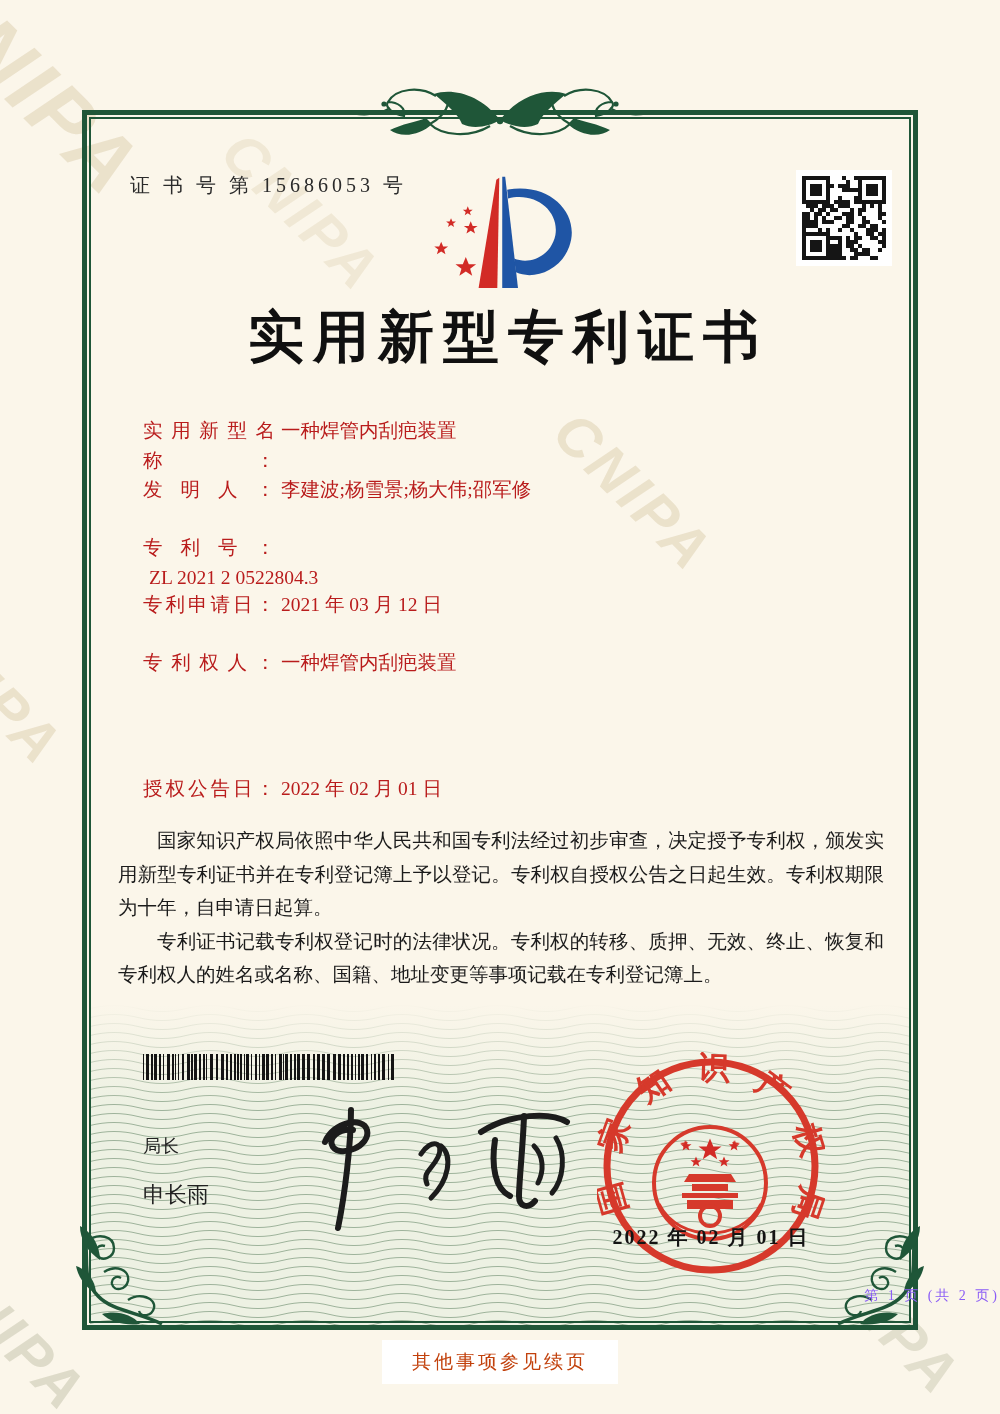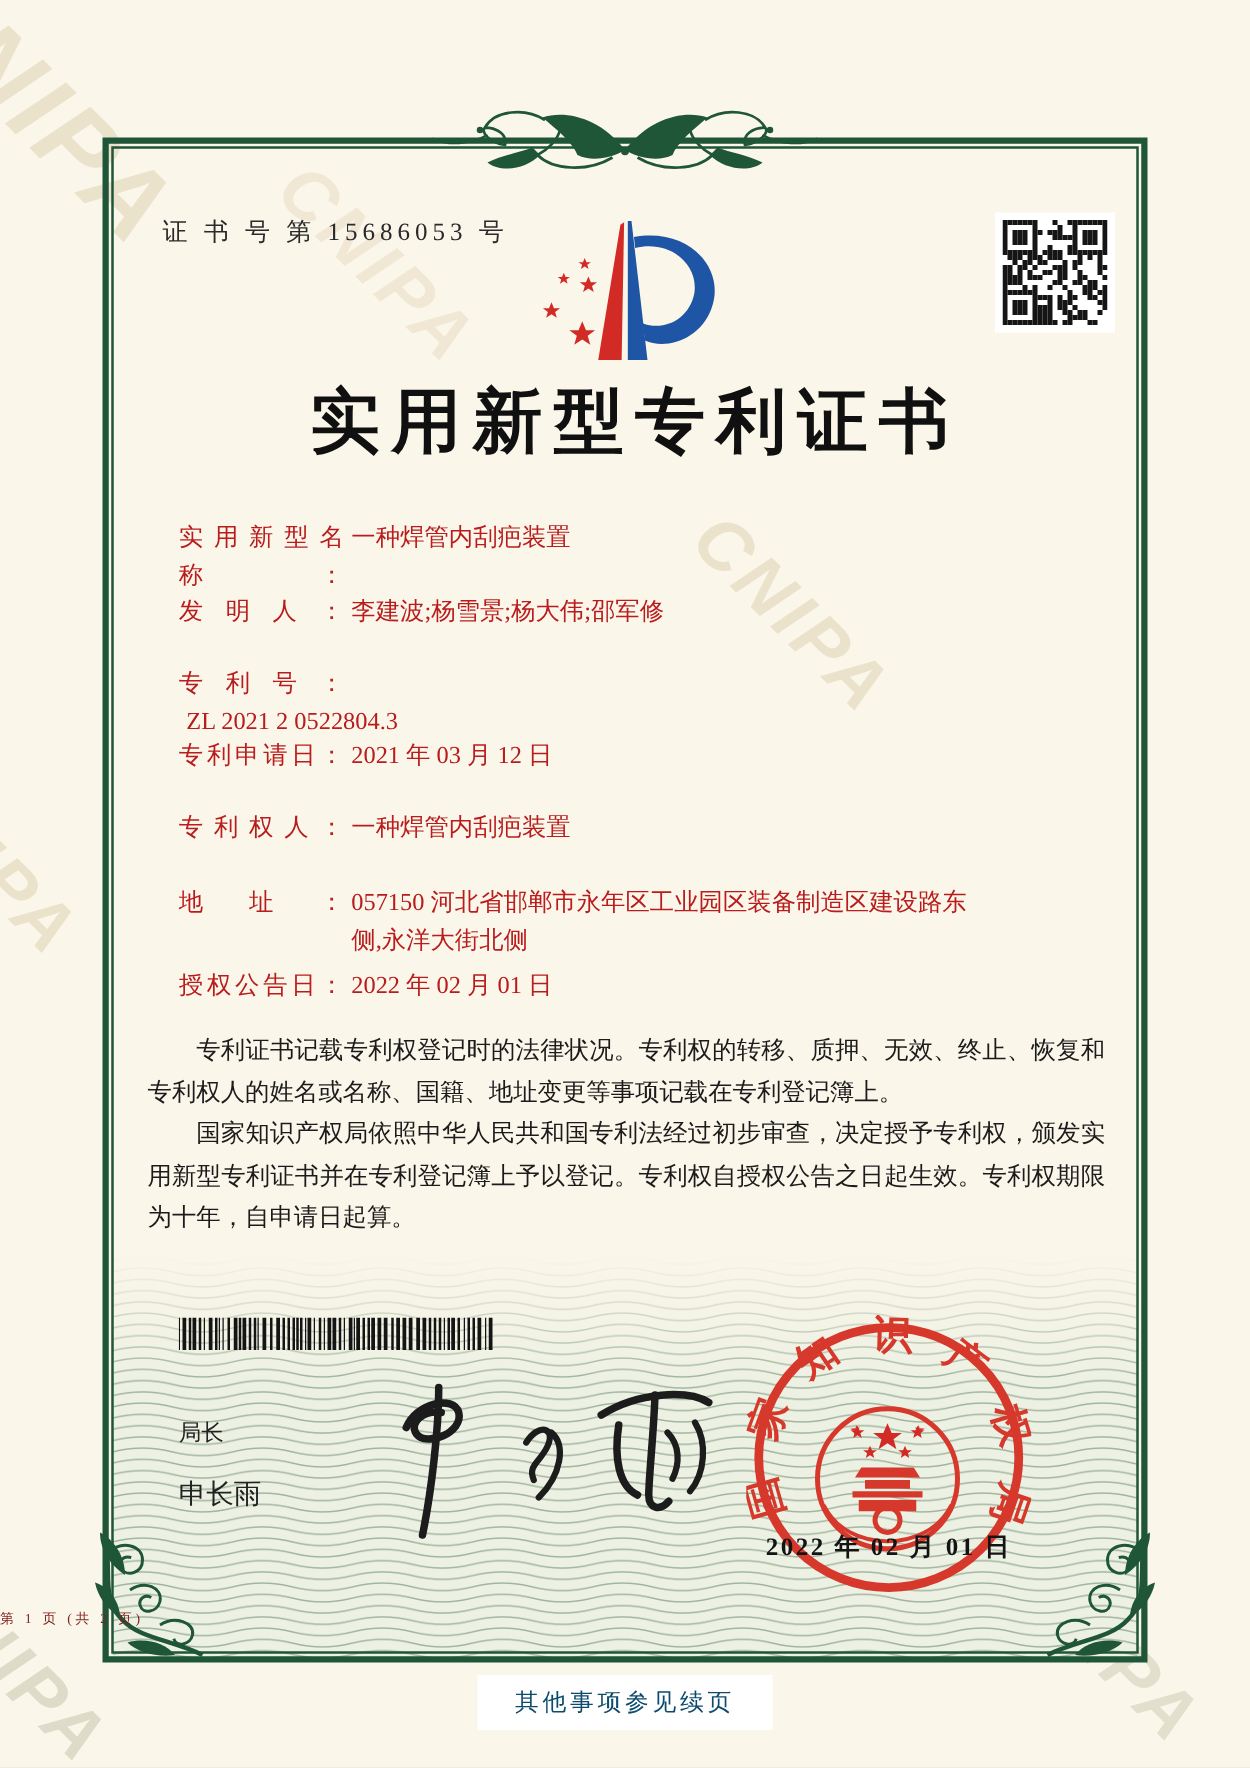--- a/index.html
+++ b/index.html
@@ -66,25 +66,25 @@
   .barcode svg { display:block; width:100%; height:100%; }
   .sig-role { position:absolute; left:143px; top:1134px; font-size:18px;
     font-family:"Liberation Sans","DejaVu Sans",sans-serif; color:#222; z-index:6; }
   .sig-name { position:absolute; left:143px; top:1180px; font-size:22px;
     font-family:"Liberation Sans","DejaVu Sans",sans-serif; color:#222; z-index:6; }
   .sig-script { position:absolute; left:283px; top:1100px; width:300px; height:138px; z-index:6; }
   .seal { position:absolute; left:597px; top:1052px; width:228px; height:228px; z-index:7; }
   .seal svg { position:absolute; left:0; top:0; width:100%; height:100%; }
   .seal-date { position:absolute; left:0; top:172px; width:100%; text-align:center;
     font-size:20px; letter-spacing:2px; color:#141414; font-weight:bold; }
-  .page-num { position:absolute; left:0; top:1287px; width:100%; text-align:left;
-    font-size:11px; letter-spacing:3px; color:#7f1d1d; z-index:6; }
+  .page-num { position:absolute; left:0; top:1287px; width:100%; text-align:right;
+    font-size:14px; letter-spacing:3px; color:#8b5cf6; z-index:6; }
   .note-box { position:absolute; left:50%; top:1340px; transform:translateX(-50%);
     background:#ffffff; padding:9px 30px; z-index:6; }
-  .note-text { font-size:19px; letter-spacing:3px; color:#0c4a6e; }
+  .note-text { font-size:19px; letter-spacing:3px; color:#c2410c; }
   .green { stroke:#1f5638; } .greenf { fill:#1f5638; }
 </style>
 </head>
 <body>
 
 <div class="page">
 
   <span class="wm wm1">CNIPA</span>
   <span class="wm wm2">CNIPA</span>
   <span class="wm wm3">CNIPA</span>
@@ -419,32 +419,28 @@
     <span class="val">ZL 2021 2 0522804.3</span>
   </div>
   <div class="row r-fil">
     <span class="lab">专利申请日：</span>
     <span class="val">2021 年 03 月 12 日</span>
   </div>
   <div class="row r-own">
     <span class="lab">专利权人：</span>
     <span class="val">一种焊管内刮疤装置</span>
   </div>
-  <div class="row r-addr">
-    <span class="lab">地址：</span>
-    <span class="val">057150 河北省邯郸市永年区工业园区装备制造区建设路东侧,永洋大街北侧</span>
-  </div>
   <div class="row r-gdate">
     <span class="lab">授权公告日：</span>
     <span class="val">2022 年 02 月 01 日</span>
   </div>
 
   <div class="body-text">
+    <p>国家知识产权局依照中华人民共和国专利法经过初步审查，决定授予专利权，颁发实用新型专利证书并在专利登记簿上予以登记。专利权自授权公告之日起生效。专利权期限为十年，自申请日起算。</p>
     <p>专利证书记载专利权登记时的法律状况。专利权的转移、质押、无效、终止、恢复和专利权人的姓名或名称、国籍、地址变更等事项记载在专利登记簿上。</p>
-    <p>国家知识产权局依照中华人民共和国专利法经过初步审查，决定授予专利权，颁发实用新型专利证书并在专利登记簿上予以登记。专利权自授权公告之日起生效。专利权期限为十年，自申请日起算。</p>
   </div>
 
   <div class="barcode">
     <svg id="barcode-bars" viewBox="0 0 258 26" preserveAspectRatio="none">
         <rect x="0" y="0" width="1" height="26" fill="#141414"></rect>
         <rect x="3" y="0" width="3" height="26" fill="#141414"></rect>
         <rect x="8" y="0" width="2" height="26" fill="#141414"></rect>
         <rect x="11" y="0" width="3" height="26" fill="#141414"></rect>
         <rect x="16" y="0" width="2" height="26" fill="#141414"></rect>
         <rect x="20" y="0" width="1" height="26" fill="#141414"></rect>

